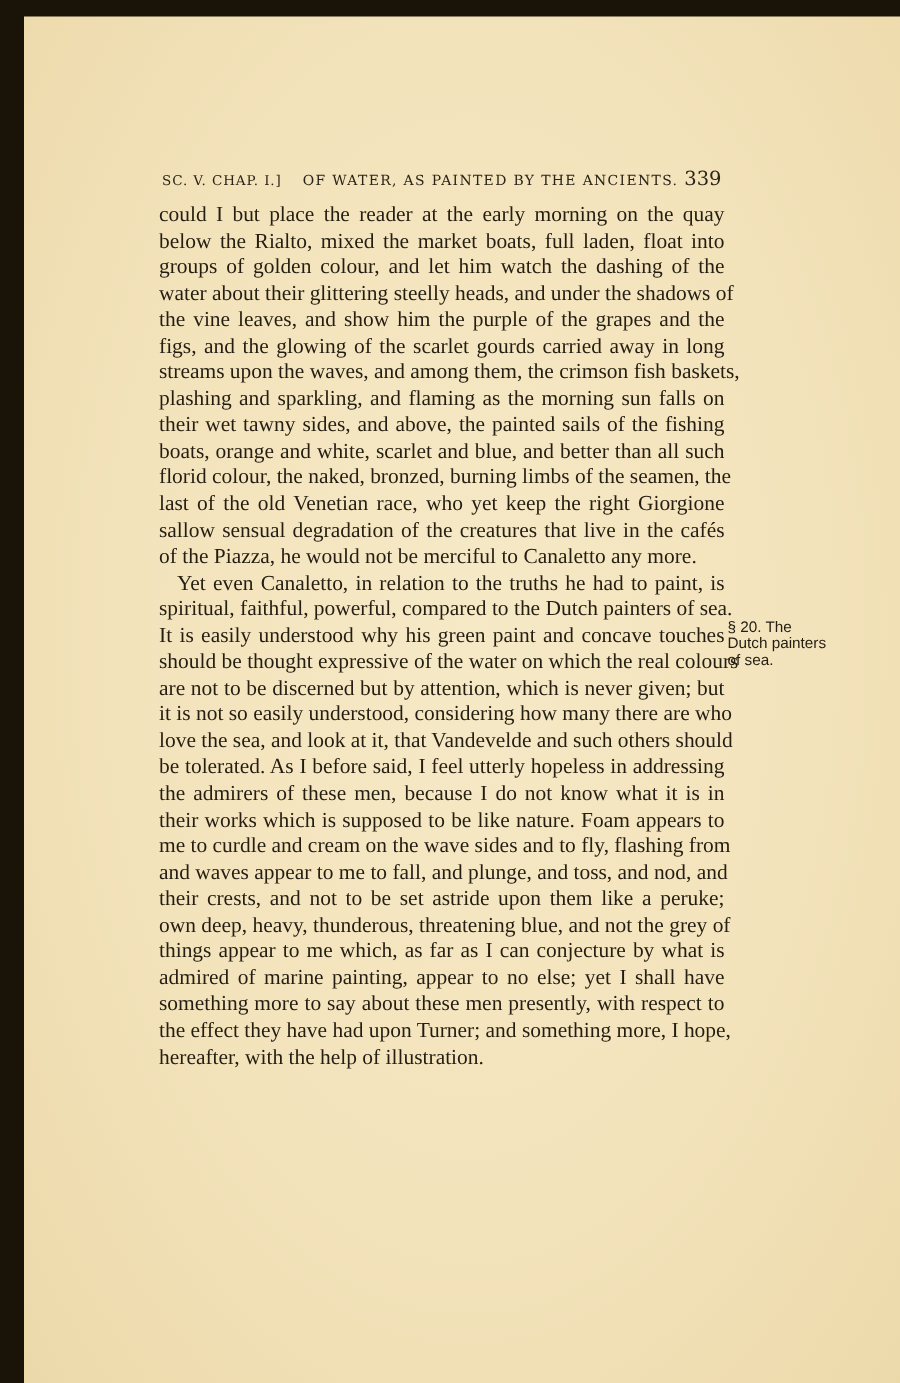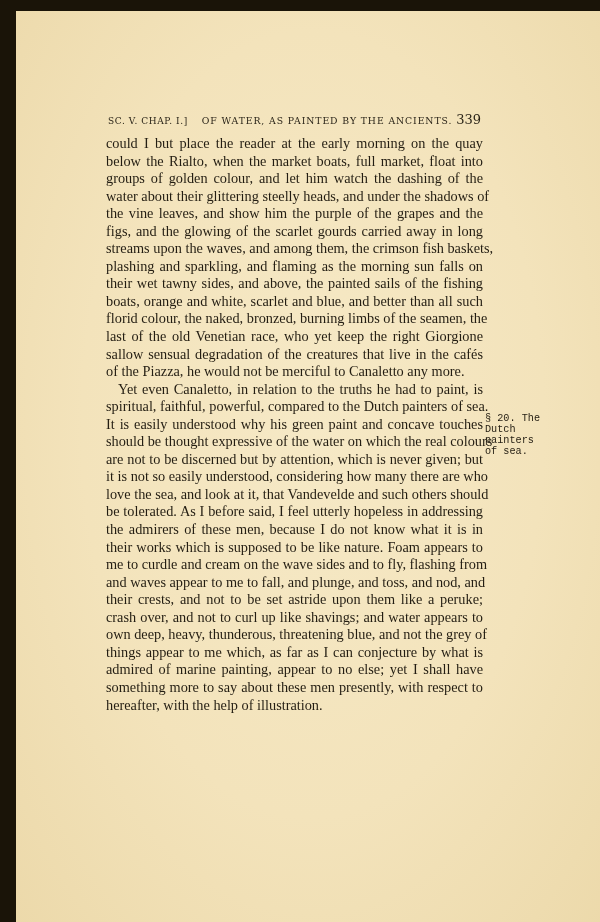--- a/index.html
+++ b/index.html
@@ -30,39 +30,39 @@
   .line {
     display: block; white-space: nowrap;
     text-align: justify; text-align-last: justify;
     height: 17.55px;
     font-family: Liberation Serif, serif;
   }
   .line.last { text-align-last: left; }
   .line.indent { padding-left: 12px; }
   .side-note {
     position: absolute; left: 469px; top: 402px; width: 70px;
-    font-family: Liberation Mono, monospace; color: #231d12;
+    font-family: Liberation Sans, sans-serif; color: #231d12;
     font-size: 10.2px; line-height: 11px;
   }
 </style>
 </head>
 <body>
 
 <div class="page">
 
   <div class="running-head">
     <span class="sect">SC. V. CHAP. I.]</span>
     <span class="title">OF WATER, AS PAINTED BY THE ANCIENTS.</span>
     <span class="folio">339</span>
   </div>
 
   <div class="body-text">
     <div>
       <span class="line">could I but place the reader at the early morning on the quay</span>
-      <span class="line">below the Rialto, when the market boats, full market, float into</span>
+      <span class="line">below the Rialto, mixed the market boats, full laden, float into</span>
       <span class="line">groups of golden colour, and let him watch the dashing of the</span>
       <span class="line">water about their glittering steelly heads, and under the shadows of</span>
       <span class="line">the vine leaves, and show him the purple of the grapes and the</span>
       <span class="line">figs, and the glowing of the scarlet gourds carried away in long</span>
       <span class="line">streams upon the waves, and among them, the crimson fish baskets,</span>
       <span class="line">plashing and sparkling, and flaming as the morning sun falls on</span>
       <span class="line">their wet tawny sides, and above, the painted sails of the fishing</span>
       <span class="line">boats, orange and white, scarlet and blue, and better than all such</span>
       <span class="line">florid colour, the naked, bronzed, burning limbs of the seamen, the</span>
       <span class="line">last of the old Venetian race, who yet keep the right Giorgione</span>
@@ -76,25 +76,25 @@
       <span class="line">should be thought expressive of the water on which the real colours</span>
       <span class="line">are not to be discerned but by attention, which is never given; but</span>
       <span class="line">it is not so easily understood, considering how many there are who</span>
       <span class="line">love the sea, and look at it, that Vandevelde and such others should</span>
       <span class="line">be tolerated.  As I before said, I feel utterly hopeless in addressing</span>
       <span class="line">the admirers of these men, because I do not know what it is in</span>
       <span class="line">their works which is supposed to be like nature.  Foam appears to</span>
       <span class="line">me to curdle and cream on the wave sides and to fly, flashing from</span>
       <span class="line">and waves appear to me to fall, and plunge, and toss, and nod, and</span>
       <span class="line">their crests, and not to be set astride upon them like a peruke;</span>
-      <span class="line">crash over, and not to curl up like shavings; and water appears to</span>
       <span class="line">own deep, heavy, thunderous, threatening blue, and not the grey of</span>
       <span class="line">things appear to me which, as far as I can conjecture by what is</span>
       <span class="line">admired of marine painting, appear to no else; yet I shall have</span>
       <span class="line">something more to say about these men presently, with respect to</span>
+      <span class="line">the effect they have had upon Turner; and something more, I hope,</span>
       <span class="line last">hereafter, with the help of illustration.</span>
     </div>
   </div>
 
   <div class="side-note">
     <div>§ 20.  The</div>
     <div>Dutch painters</div>
     <div>of sea.</div>
   </div>
 

